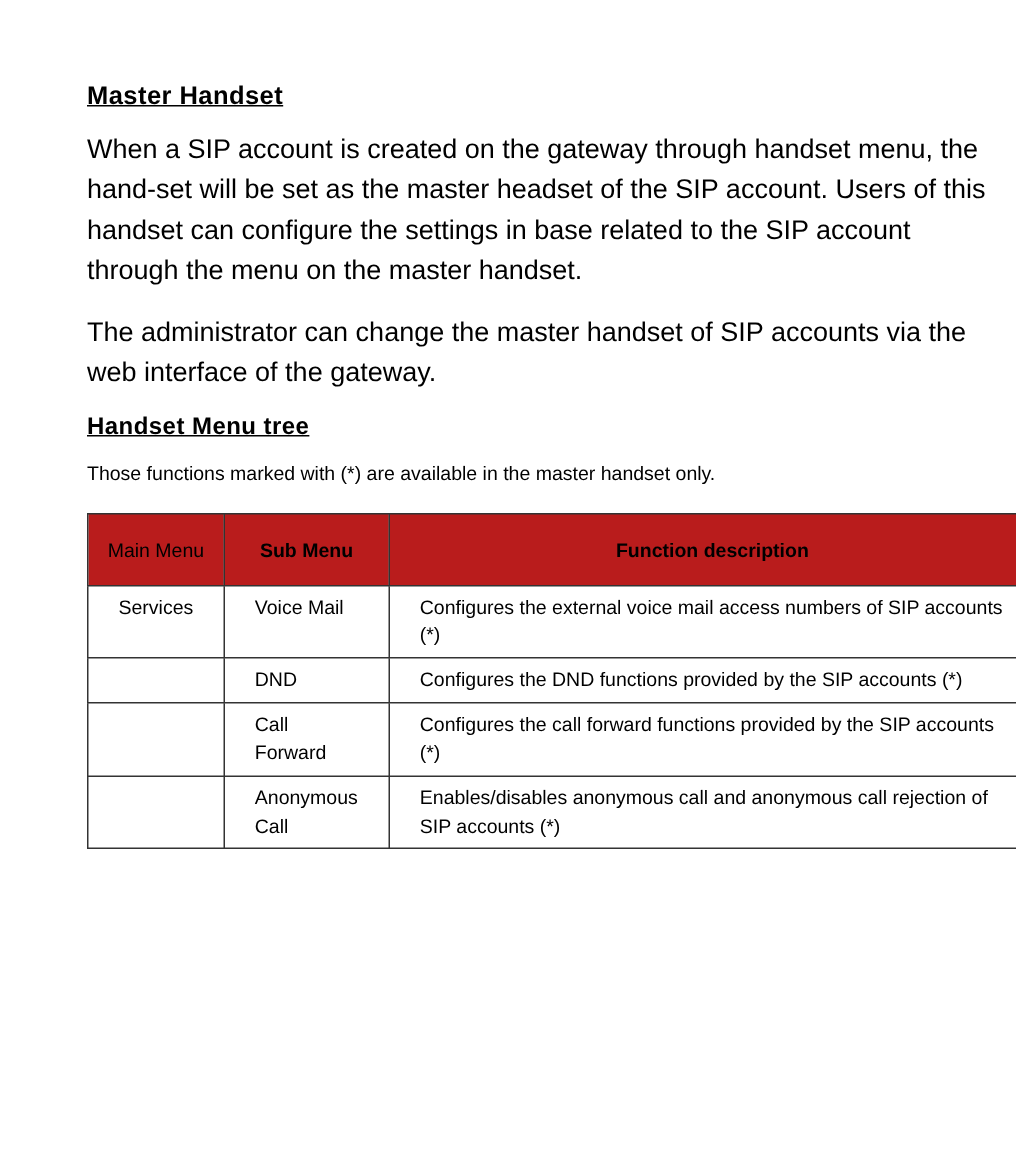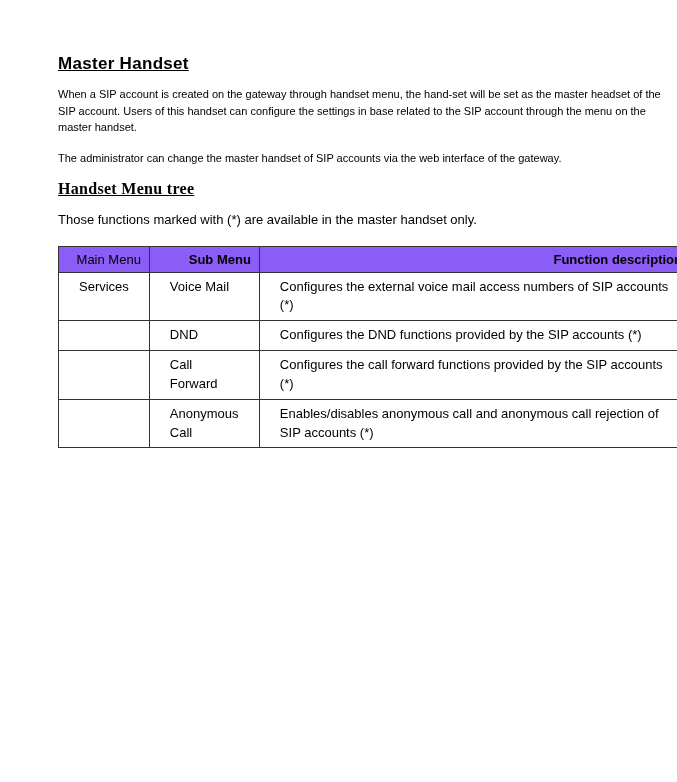--- a/index.html
+++ b/index.html
@@ -20,53 +20,52 @@
 
     .page-title {
       font-size: 17px;
       font-weight: bold;
       text-decoration: underline;
       margin-bottom: 6px;
       letter-spacing: 0.3px;
     }
 
     .intro-text {
-      font-size: 11px;
+      font-size: 18px;
       line-height: 1.5;
       margin-bottom: 14px;
     }
 
     .section-title {
       font-size: 16px;
       font-weight: bold;
       text-decoration: underline;
       margin-bottom: 4px;
       letter-spacing: 0.3px;
-      font-family: Liberation Serif, serif;
     }
 
     .sub-intro {
       font-size: 13px;
       line-height: 1.5;
       margin-bottom: 16px;
     }
 
     table {
       border-collapse: collapse;
       width: 100%;
       margin-top: 4px;
     }
 
     table th {
-      background: #8b5cf6;
+      background: #b91c1c;
       border: 1.5px solid #333;
-      padding: 5px 8px;
+      padding: 16px 8px;
       font-weight: bold;
       font-size: 13px;
-      text-align: right;
+      text-align: center;
     }
 
     table td {
       border: 1.5px solid #333;
       padding: 5px 20px;
       font-size: 13px;
       vertical-align: top;
       line-height: 1.45;
     }
 

